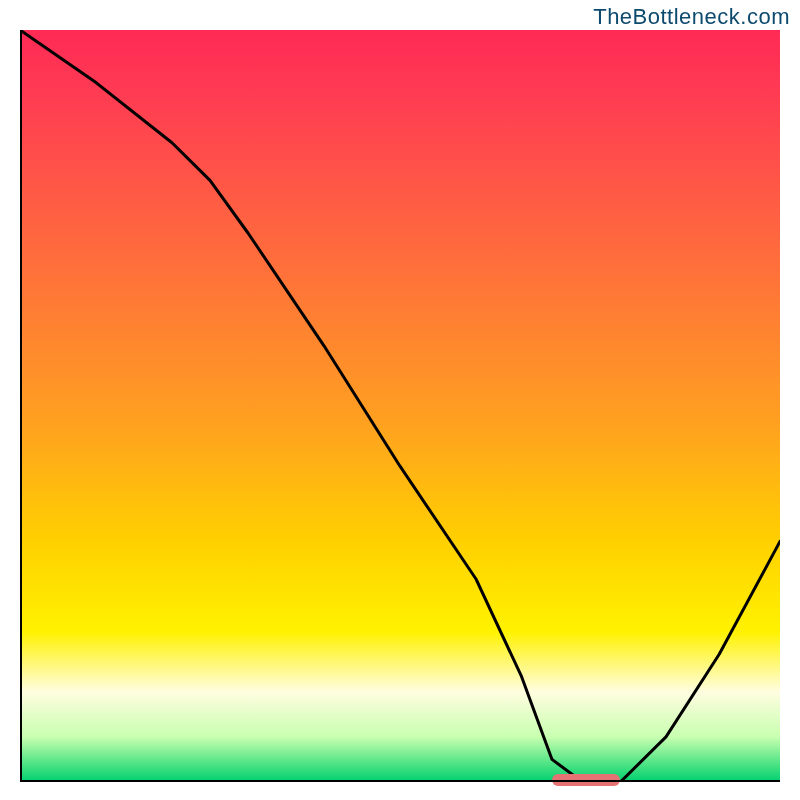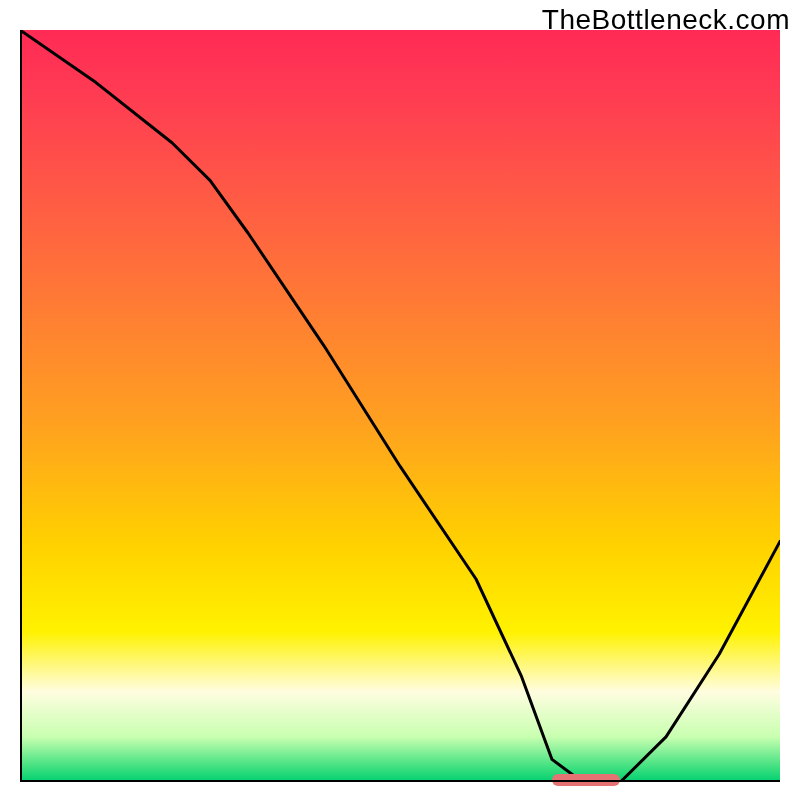--- a/index.html
+++ b/index.html
@@ -14,23 +14,23 @@
   .wrap {
     position: relative;
     width: 800px;
     height: 800px;
     background: #ffffff;
   }
   .watermark {
     position: absolute;
     top: 4px;
     right: 10px;
-    font-size: 28px;
+    font-size: 22px;
     font-weight: 400;
-    color: #000000;
+    color: #0c4a6e;
     letter-spacing: 0.5px;
     z-index: 20;
     user-select: none;
   }
   .plot {
     position: absolute;
     left: 20px;
     top: 30px;
     width: 760px;
     height: 752px;

